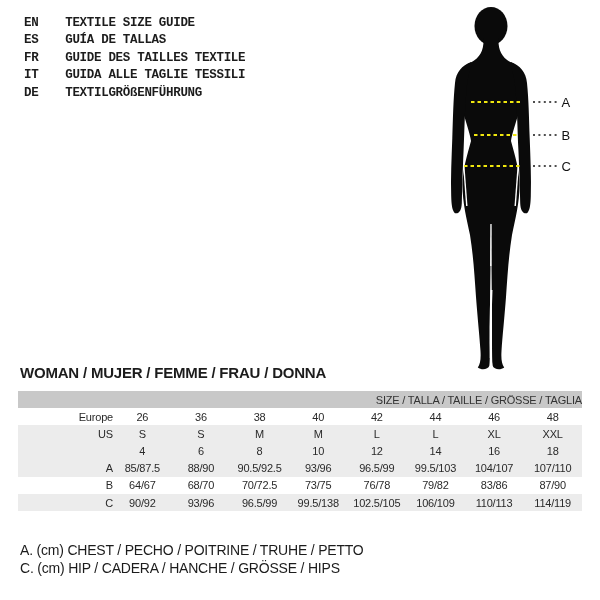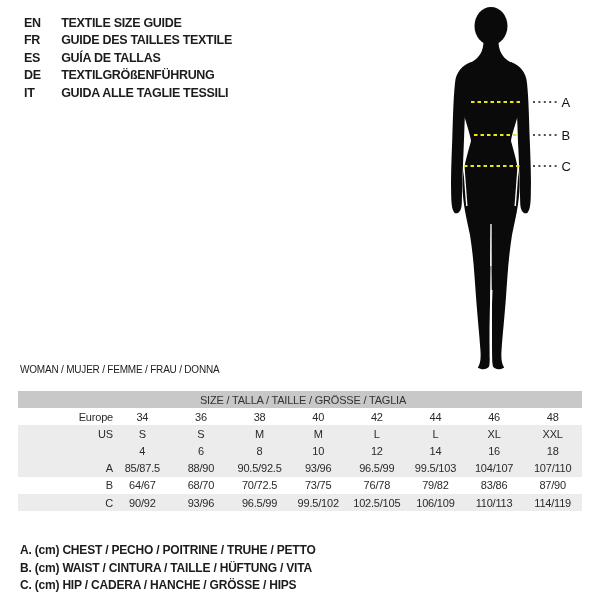--- a/index.html
+++ b/index.html
@@ -1,66 +1,66 @@
 <!DOCTYPE html>
 <html><head>
 <meta charset="utf-8">
 <style>
   html,body{margin:0;padding:0;background:#fff;}
   .page{
     position:relative;width:600px;height:600px;background:#ffffff;overflow:hidden;
     font-family:"Liberation Sans",sans-serif;color:#1c1c1c;
   }
   
-  .langs{position:absolute;left:24px;top:15px;}
+  .langs{position:absolute;left:24px;top:15px;font-family:Liberation Mono, monospace;}
   .lang-row{height:17.4px;line-height:17.4px;font-weight:bold;font-size:12.5px;letter-spacing:-0.3px;white-space:nowrap;}
   .lang-code{display:inline-block;width:34px;}
   
   .figure{position:absolute;left:420px;top:0;}
   .figure text{font-family:"Liberation Sans",sans-serif;font-size:13px;fill:#121212;}
   
-  .woman-title{position:absolute;left:20px;top:364px;font-weight:normal;font-size:10px;letter-spacing:-0.2px;}
+  .woman-title{position:absolute;left:20px;top:364px;font-weight:bold;font-size:15px;letter-spacing:-0.2px;}
   
   table.sizes{
     position:absolute;left:18px;top:391px;width:564px;
     border-collapse:collapse;table-layout:fixed;font-size:11px;letter-spacing:-0.2px;color:#2a2a2a;
   }
   table.sizes td{height:17.2px;padding:0;text-align:center;vertical-align:middle;overflow:hidden;white-space:nowrap;}
   table.sizes td.lbl{text-align:right;padding-left:6px;}
-  tr.thead td{background:#c8c8c8;text-align:center;padding-left:6px;color:#333;height:17px;}
+  tr.thead td{background:#c8c8c8;text-align:right;padding-left:6px;color:#333;height:17px;}
   tr.shaded td{background:#ececec;}
   
   .legend{position:absolute;left:20px;top:542px;}
-  .legend-line{height:17.6px;line-height:17.6px;font-weight:bold;font-size:12px;letter-spacing:-0.2px;white-space:nowrap;}
+  .legend-line{height:17.6px;line-height:17.6px;font-weight:normal;font-size:14px;letter-spacing:-0.2px;white-space:nowrap;}
 </style>
 </head>
 <body>
 
 <div class="page">
 
   <div class="langs">
     <div class="lang-row">
       <span class="lang-code">EN</span>
       <span>TEXTILE SIZE GUIDE</span>
     </div>
     <div class="lang-row">
+      <span class="lang-code">ES</span>
+      <span>GUÍA DE TALLAS</span>
+    </div>
+    <div class="lang-row">
       <span class="lang-code">FR</span>
       <span>GUIDE DES TAILLES TEXTILE</span>
     </div>
     <div class="lang-row">
-      <span class="lang-code">ES</span>
-      <span>GUÍA DE TALLAS</span>
+      <span class="lang-code">IT</span>
+      <span>GUIDA ALLE TAGLIE TESSILI</span>
     </div>
     <div class="lang-row">
       <span class="lang-code">DE</span>
       <span>TEXTILGRÖßENFÜHRUNG</span>
-    </div>
-    <div class="lang-row">
-      <span class="lang-code">IT</span>
-      <span>GUIDA ALLE TAGLIE TESSILI</span>
     </div>
   </div>
 
   <svg class="figure" width="180" height="380" viewBox="0 0 180 380">
     <g fill="#0a0a0a" stroke="none">
       <ellipse cx="71" cy="26" rx="16.5" ry="19"></ellipse>
       <path d="M 63.5 38
         C 64 50 60.5 57 51 62.5
         C 41.5 66.5 37.5 73 37 83
         C 36.5 96 41 106 44.5 117
@@ -142,21 +142,21 @@
         <col>
         <col>
         <col>
     </colgroup>
     <tbody>
       <tr class="thead">
         <td colspan="9">SIZE / TALLA / TAILLE / GRÖSSE / TAGLIA</td>
       </tr>
       <tr>
         <td class="lbl">Europe</td>
-        <td>34</td>
+        <td>26</td>
         <td>36</td>
         <td>38</td>
         <td>40</td>
         <td>42</td>
         <td>44</td>
         <td>46</td>
         <td>48</td>
       </tr>
       <tr class="shaded">
         <td class="lbl">US</td>
@@ -200,28 +200,27 @@
         <td>76/78</td>
         <td>79/82</td>
         <td>83/86</td>
         <td>87/90</td>
       </tr>
       <tr class="shaded">
         <td class="lbl">C</td>
         <td>90/92</td>
         <td>93/96</td>
         <td>96.5/99</td>
-        <td>99.5/102</td>
+        <td>99.5/138</td>
         <td>102.5/105</td>
         <td>106/109</td>
         <td>110/113</td>
         <td>114/119</td>
       </tr>
     </tbody>
   </table>
 
   <div class="legend">
     <div class="legend-line">A. (cm) CHEST / PECHO / POITRINE / TRUHE / PETTO</div>
-    <div class="legend-line">B. (cm) WAIST / CINTURA / TAILLE / HÜFTUNG / VITA</div>
     <div class="legend-line">C. (cm) HIP / CADERA / HANCHE / GRÖSSE / HIPS</div>
   </div>
 
 </div>
 
 </body></html>

